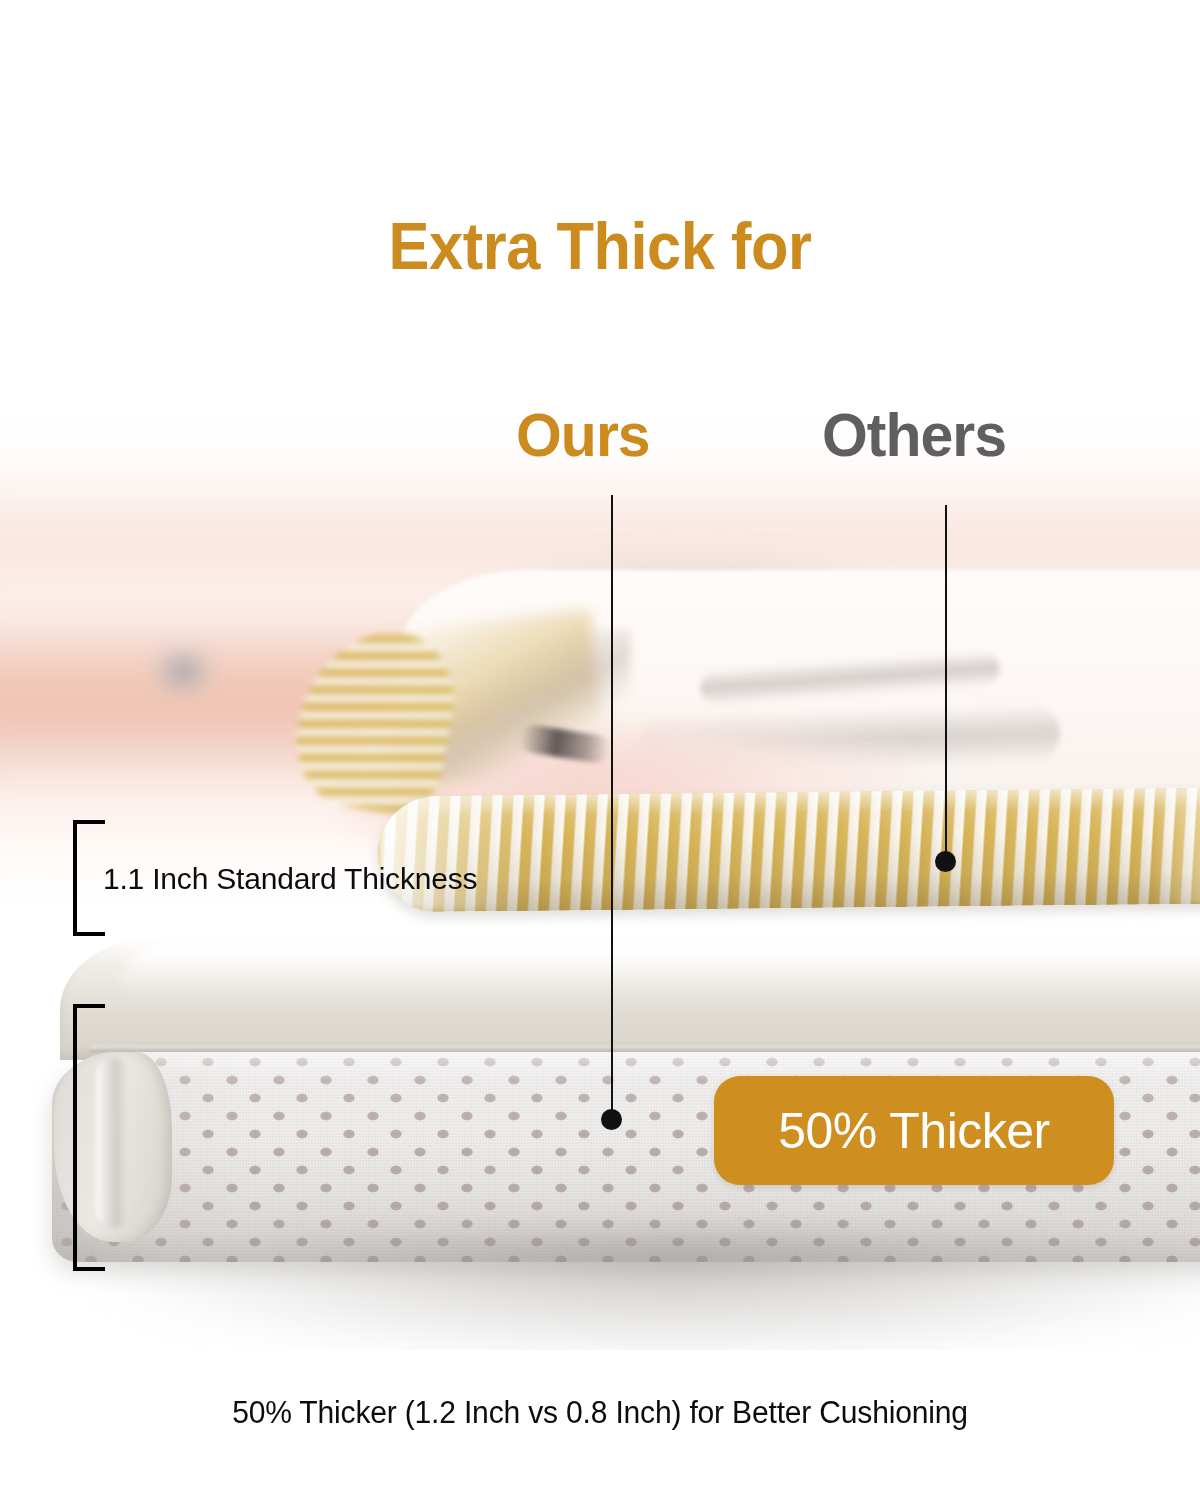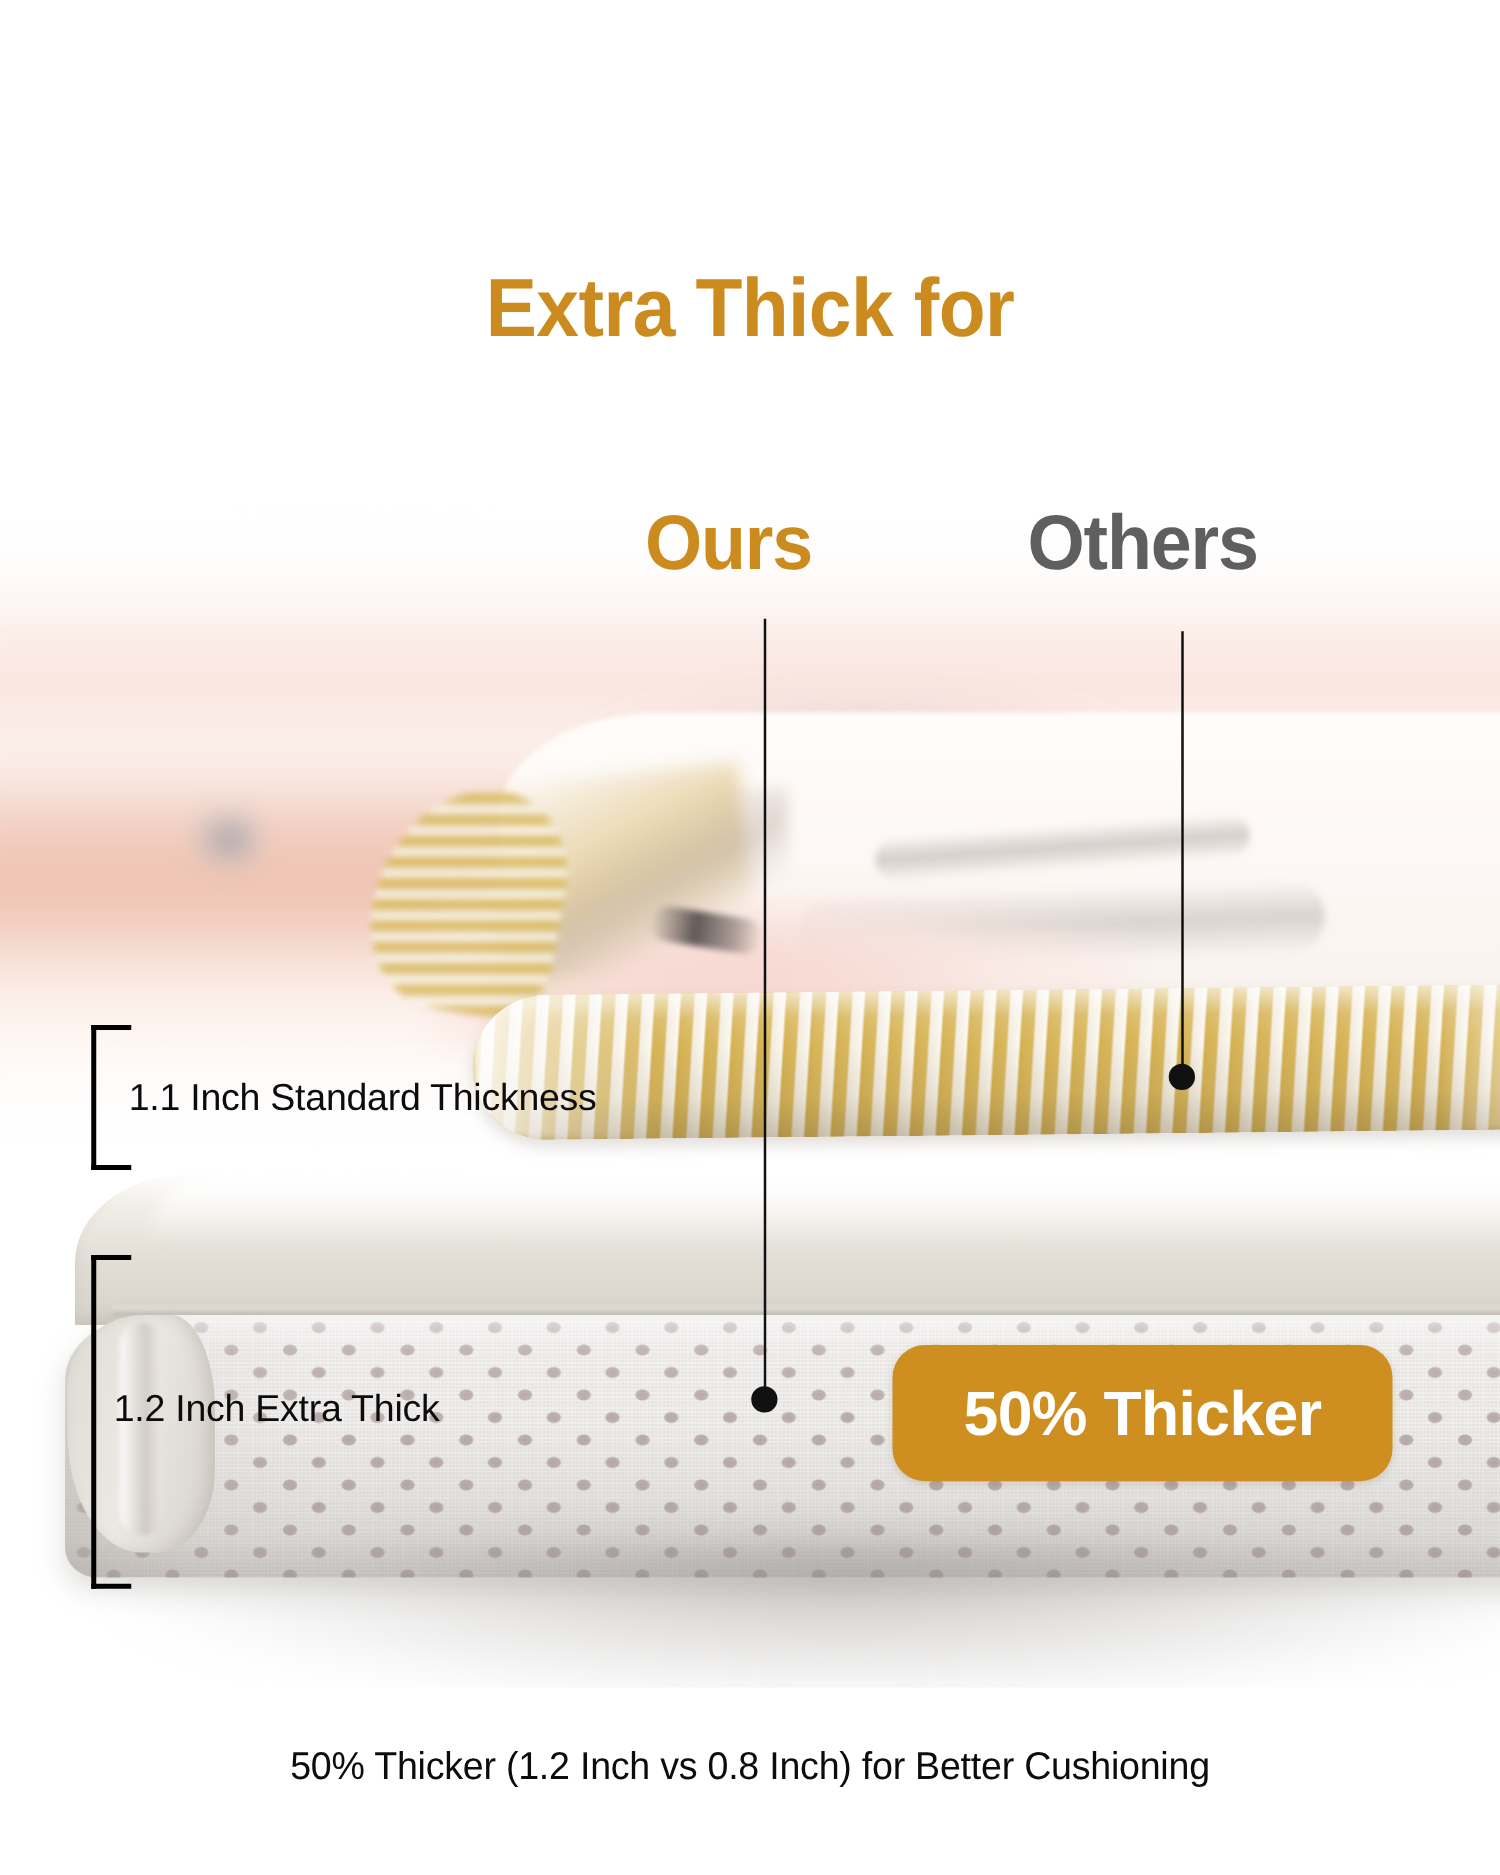--- a/index.html
+++ b/index.html
@@ -285,21 +285,21 @@
   .m-bot { left:91px; top:1111px; }
 
   
   .badge {
     position:absolute; left:714px; top:1076px;
     width:400px; height:109px;
     background:#CE8F20;
     border-radius:26px;
     display:flex; align-items:center; justify-content:center;
     color:#ffffff;
-    font-weight:bold;
+    font-weight:normal;
     font-size:50px;
     letter-spacing:-0.5px;
     white-space:nowrap;
     box-shadow:0 2px 6px rgba(120,85,20,0.18);
   }
 
   
   .caption {
     position:absolute; left:0; top:1394px; width:1200px;
     text-align:center;
@@ -371,21 +371,20 @@
   <div class="leader" style="left:945px; top:505px;  height:355px;"></div>
   <div class="leader-dot" style="left:935px; top:851px;"></div>
 
   <div class="cmp-label cmp-ours">Ours</div>
   <div class="cmp-label cmp-others">Others</div>
 
   <div class="bracket brk-top"></div>
   <div class="measure-text m-top">1.1 Inch Standard Thickness</div>
 
   <div class="bracket brk-bot"></div>
-  <div class="measure-text m-bot">1.2 Inch Extra Thick</div>
 
   <div class="badge">
     <span>50% Thicker</span>
   </div>
 
   <div class="caption">50% Thicker (1.2 Inch vs 0.8 Inch) for Better Cushioning</div>
 
 </div>
 
 </body></html>

